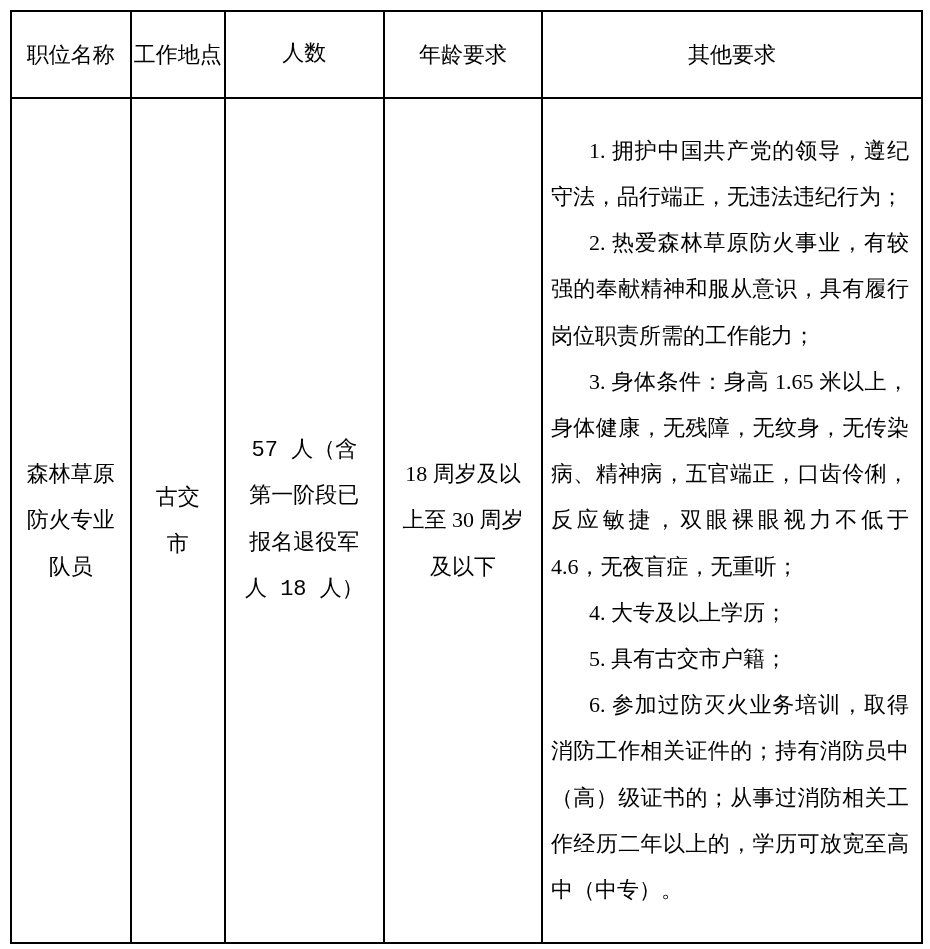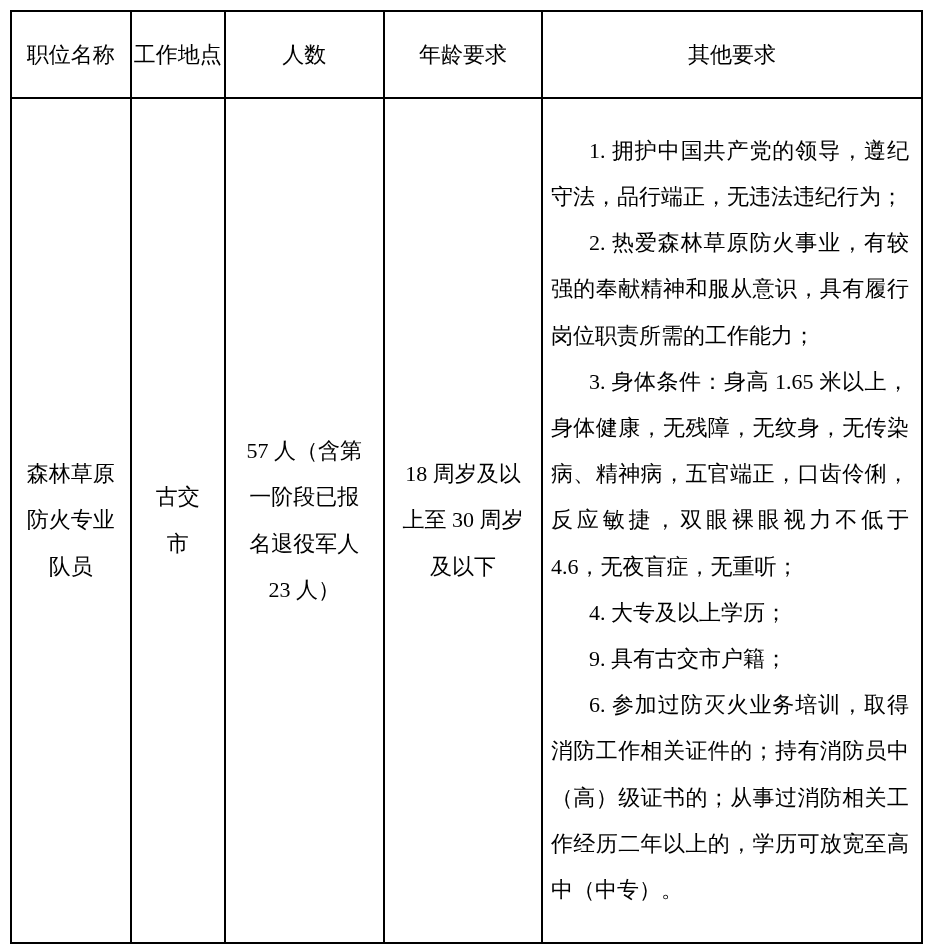--- a/index.html
+++ b/index.html
@@ -49,21 +49,21 @@
   }
   
   .col-position   { width: 118px; }
   .col-location   { width: 93px;  }
   .col-headcount  { width: 157px; }
   .col-age        { width: 156px; }
   .col-other      { width: 375px; }
 
   th.col-position, td.cell-position   { padding: 0 10px; text-align: center; margin-top: 9px; }
   th.col-location, td.cell-location   { padding: 0 15px; text-align: center; margin-left: 32px; }
-  th.col-headcount, td.cell-headcount { padding: 0 15px; text-align: center; }
+  th.col-headcount, td.cell-headcount { padding: 0 15px; text-align: center; font-family: Liberation Mono, monospace; }
   th.col-age, td.cell-age             { padding: 0 11px; text-align: center; }
   th.col-other                        { padding: 0 12px; text-align: center; margin-left: 35px; }
 
   td.cell-other {
     padding: 2px 12px 2px 8px;
     text-align: justify;
     text-justify: inter-ideograph;
     margin-top: 48px;
   }
   td.cell-other p {
@@ -87,26 +87,26 @@
       <tr class="header-row">
         <th class="col-position">职位名称</th>
         <th class="col-location">工作地点</th>
         <th class="col-headcount">人数</th>
         <th class="col-age">年龄要求</th>
         <th class="col-other">其他要求</th>
       </tr>
       <tr class="data-row">
         <td class="cell-position">森林草原防火专业队员</td>
         <td class="cell-location">古交市</td>
-        <td class="cell-headcount">57 人（含第一阶段已报名退役军人 23 人）</td>
+        <td class="cell-headcount">57 人（含第一阶段已报名退役军人 18 人）</td>
         <td class="cell-age">18 周岁及以上至 30 周岁及以下</td>
         <td class="cell-other">
           <p>1. 拥护中国共产党的领导，遵纪守法，品行端正，无违法违纪行为；</p>
           <p>2. 热爱森林草原防火事业，有较强的奉献精神和服从意识，具有履行岗位职责所需的工作能力；</p>
           <p>3. 身体条件：身高 1.65 米以上，身体健康，无残障，无纹身，无传染病、精神病，五官端正，口齿伶俐，反应敏捷，双眼裸眼视力不低于 4.6，无夜盲症，无重听；</p>
           <p>4. 大专及以上学历；</p>
-          <p>9. 具有古交市户籍；</p>
+          <p>5. 具有古交市户籍；</p>
           <p>6. 参加过防灭火业务培训，取得消防工作相关证件的；持有消防员中（高）级证书的；从事过消防相关工作经历二年以上的，学历可放宽至高中（中专）。</p>
         </td>
       </tr>
     </tbody>
   </table>
 </div>
 
 </body></html>

